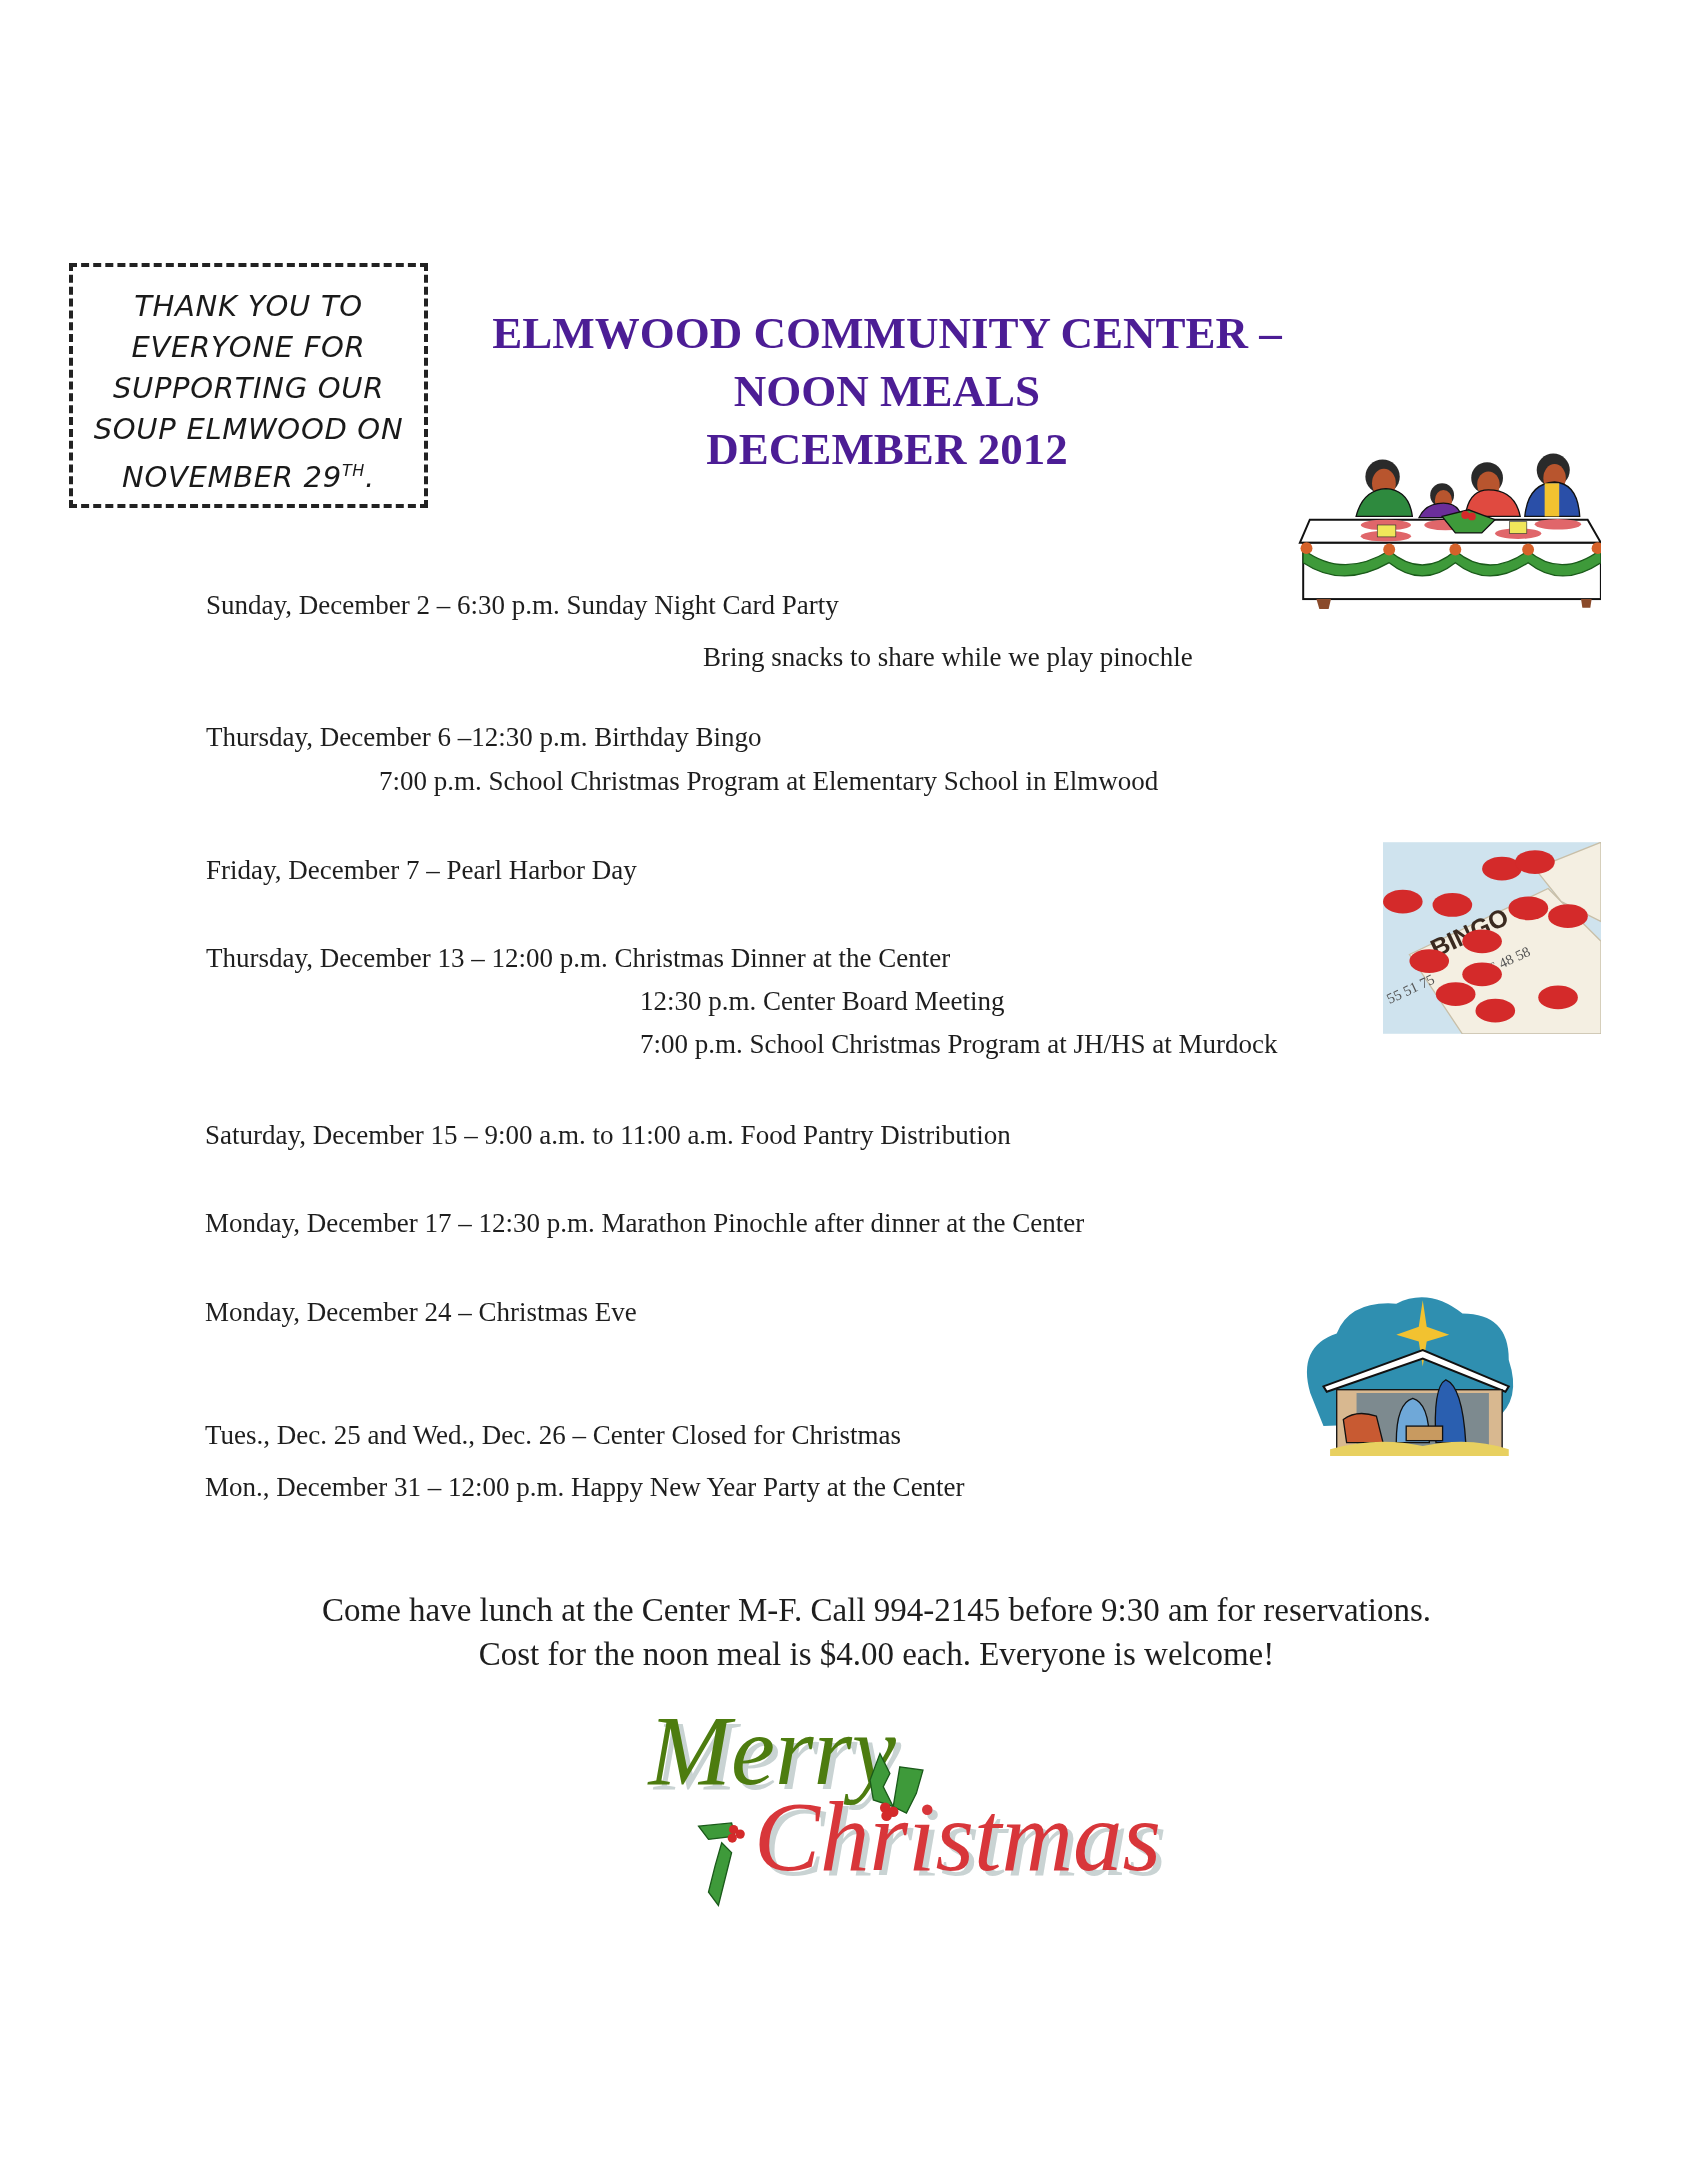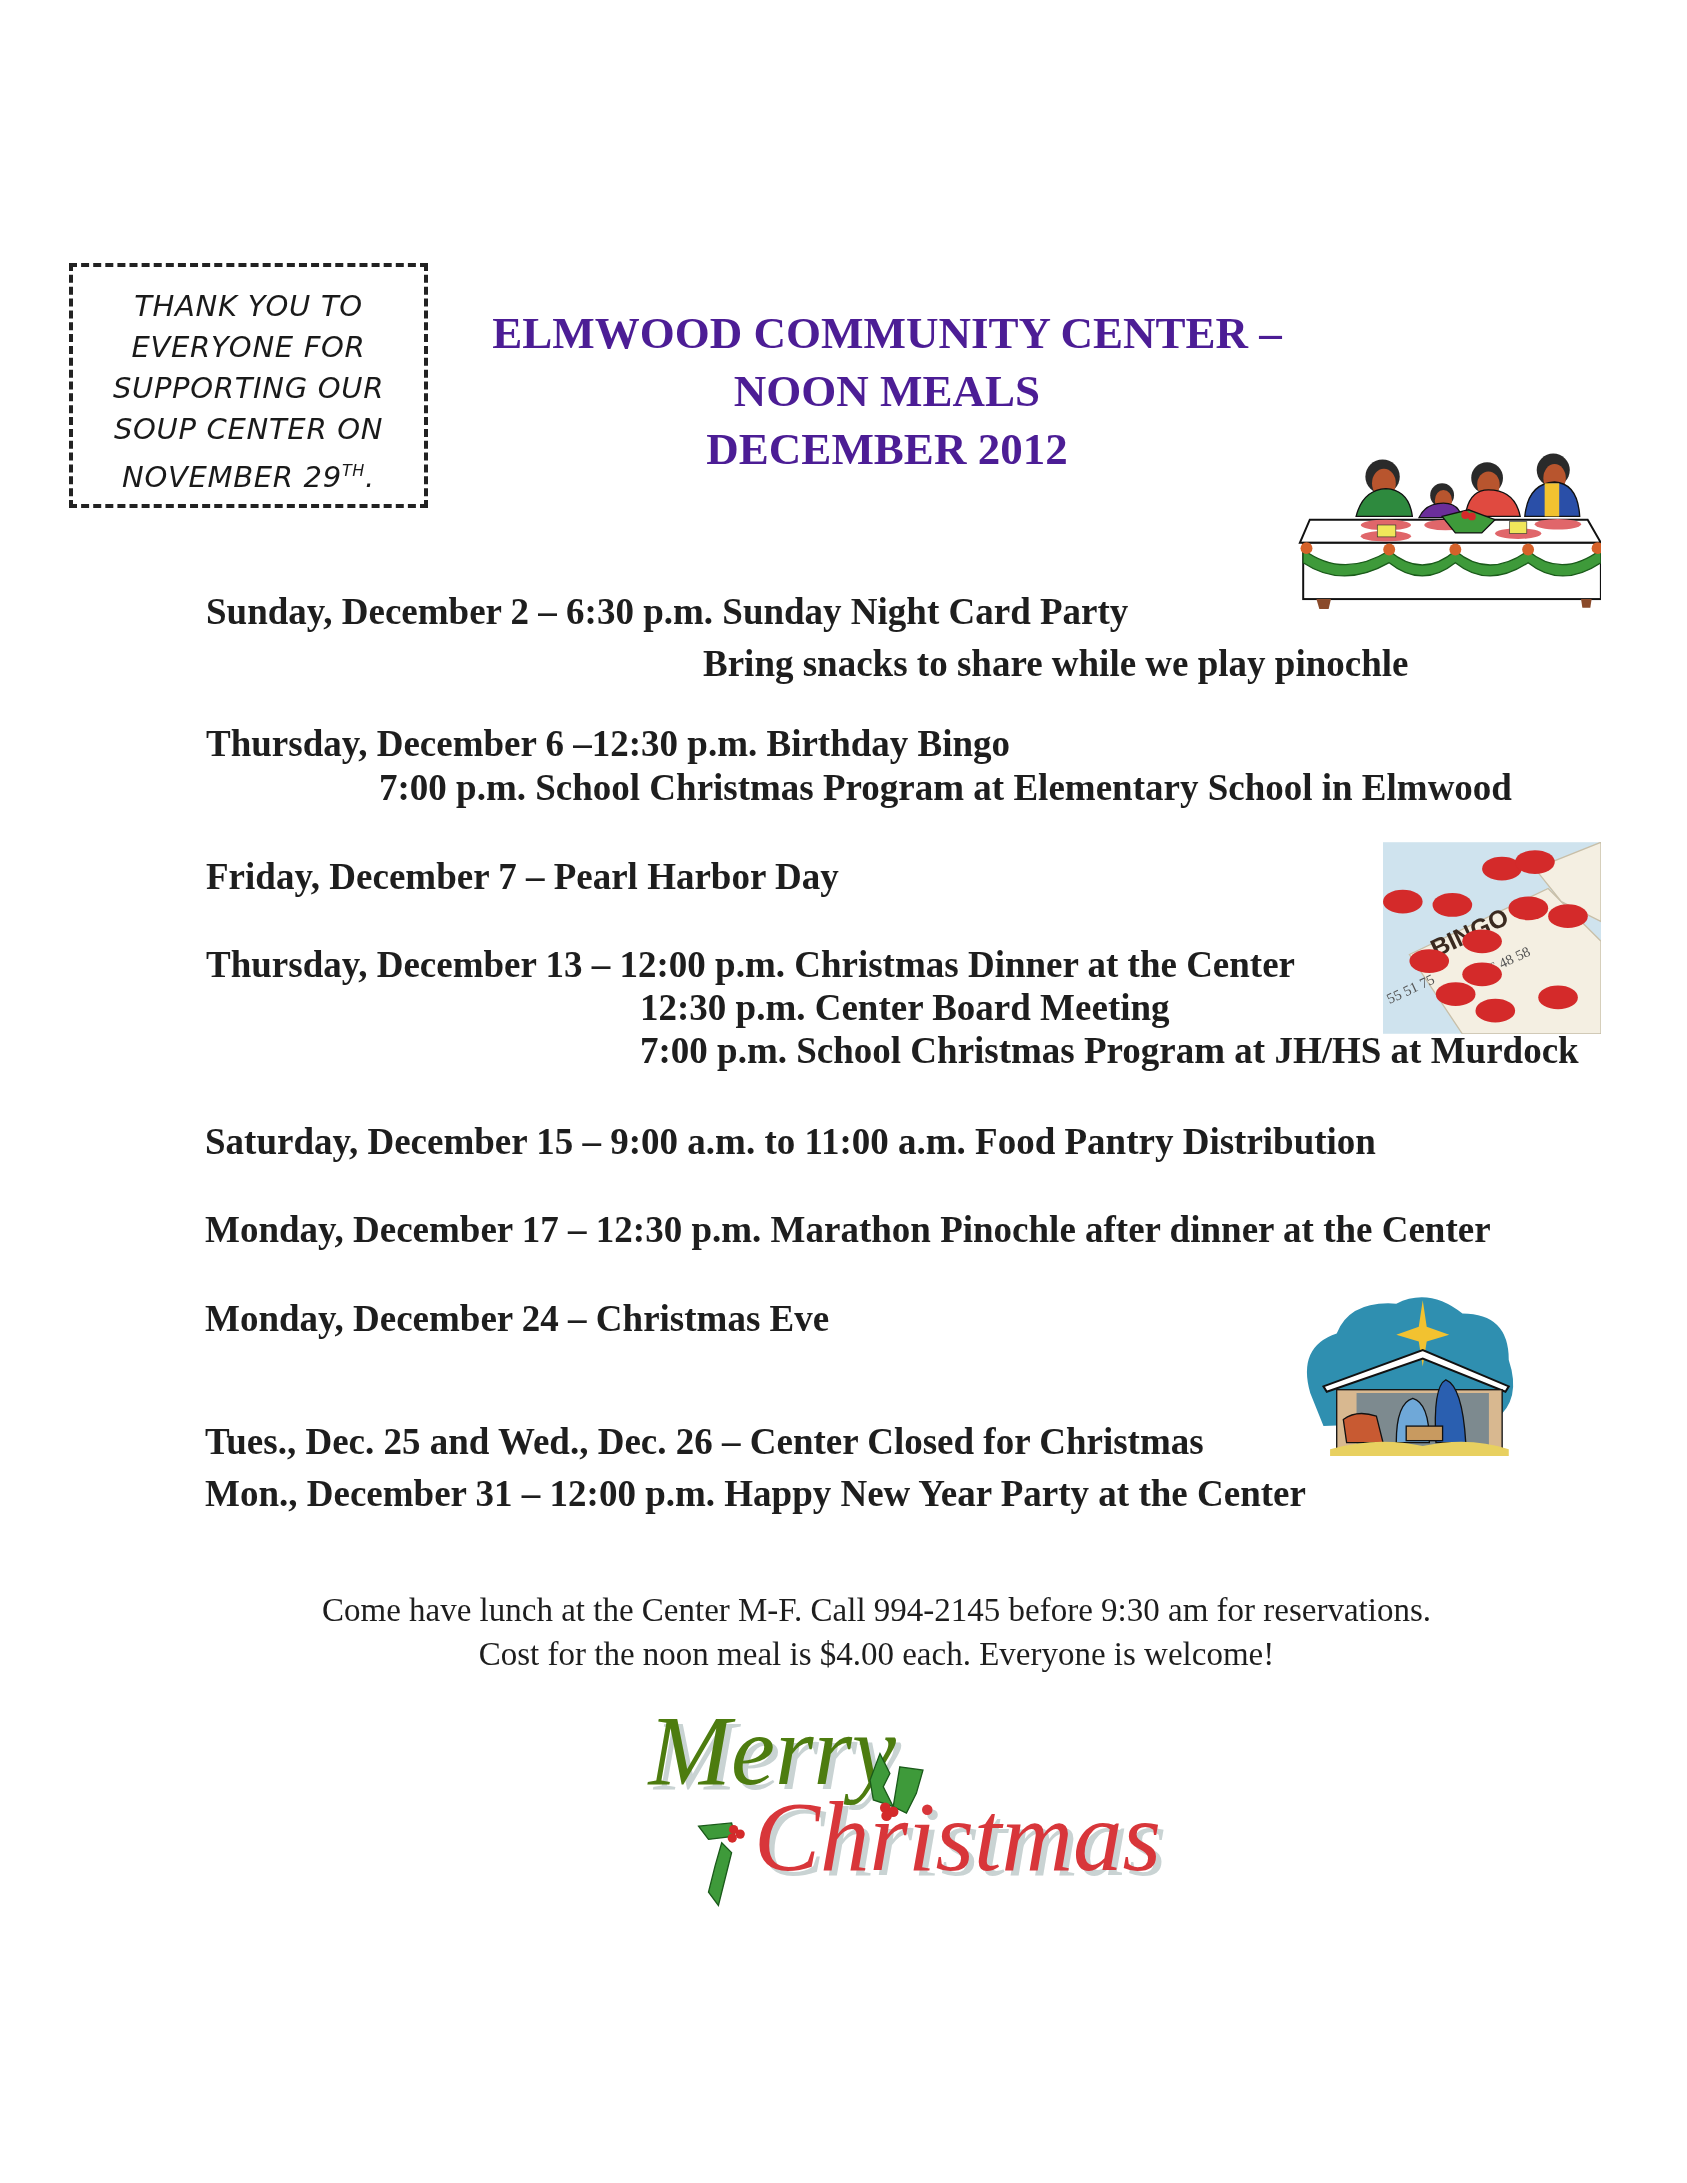--- a/index.html
+++ b/index.html
@@ -13,21 +13,21 @@
   .thanks-text { position:absolute; left:0; right:0; top:18.5px; text-align:center;
     font-family:"DejaVu Sans", sans-serif; font-style:italic; font-size:29px;
     line-height:41px; letter-spacing:0.7px; color:#1a1a1a; }
   .thanks-text sup { font-size:16px; }
 
   
   .title { left:437px; top:304px; width:900px; text-align:center; font-weight:bold;
     font-size:45px; line-height:58px; color:#4c1d95; }
 
   
-  .line { font-weight:bold; font-size:37px; white-space:nowrap; color:#1e1e1e; }
+  .line { font-weight:normal; font-size:27px; white-space:nowrap; color:#1e1e1e; }
 
   
   .footer { left:132px; top:1588px; width:1489px; text-align:center; font-weight:normal;
     font-size:33px; line-height:44px; }
 
   
   .merry { left:642px; top:1694px; width:423px; height:218px; }
   .merry .m1 { position:absolute; left:6.6px; top:0px; font-family:Liberation Serif, serif;
     font-style:italic; font-size:99px; color:#4d7c0f; text-shadow:5.3px 5.3px 0 #c9d3d3; }
   .merry .m2 { position:absolute; left:112px; top:86px; font-family:"Liberation Serif", serif;
@@ -36,21 +36,21 @@
   .img { position:absolute; }
 </style>
 </head>
 <body>
 
 <div class="abs thanks-box">
   <div class="thanks-text">
     <div>THANK YOU TO</div>
     <div>EVERYONE FOR</div>
     <div>SUPPORTING OUR</div>
-    <div>SOUP CENTER ON</div>
+    <div>SOUP ELMWOOD ON</div>
     <div><span>NOVEMBER 29</span><sup>TH</sup><span>.</span></div>
   </div>
 </div>
 
 <div class="abs title">
   <div>ELMWOOD COMMUNITY CENTER –</div>
   <div>NOON MEALS</div>
   <div>DECEMBER 2012</div>
 </div>
 

